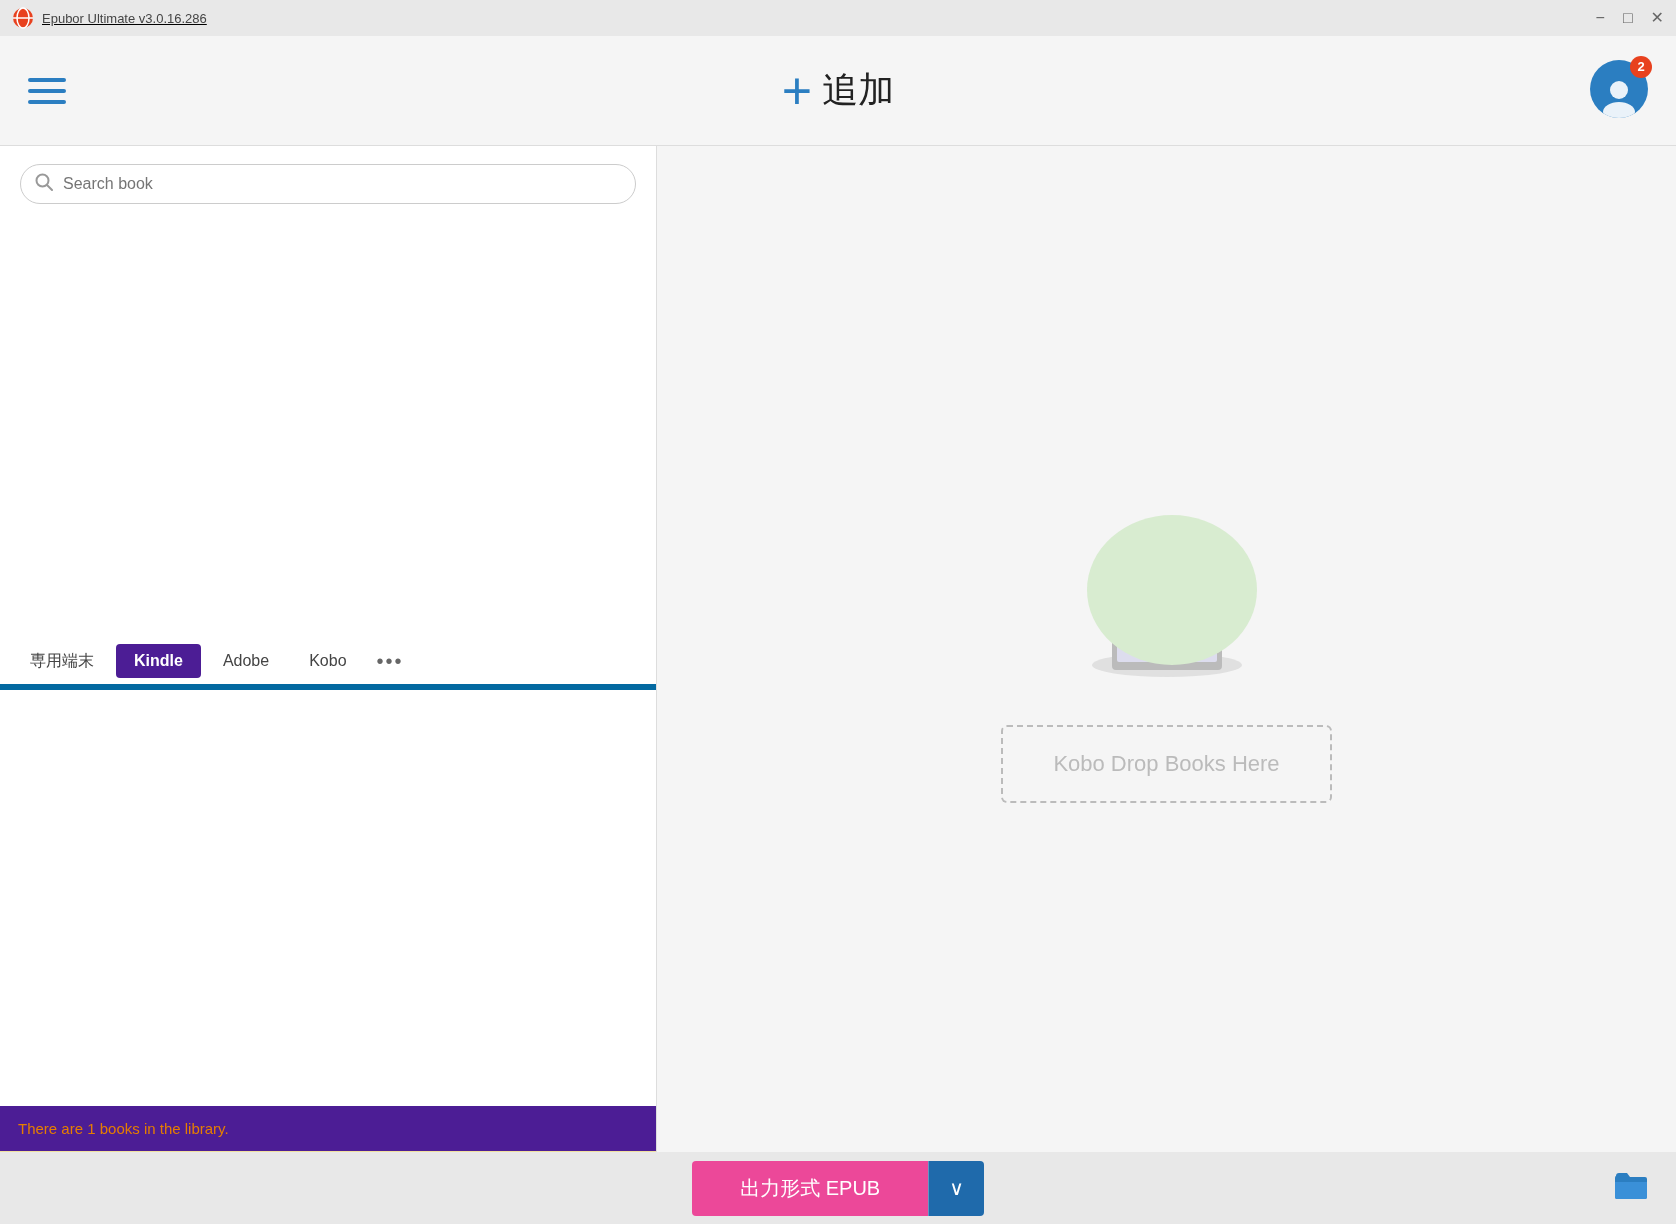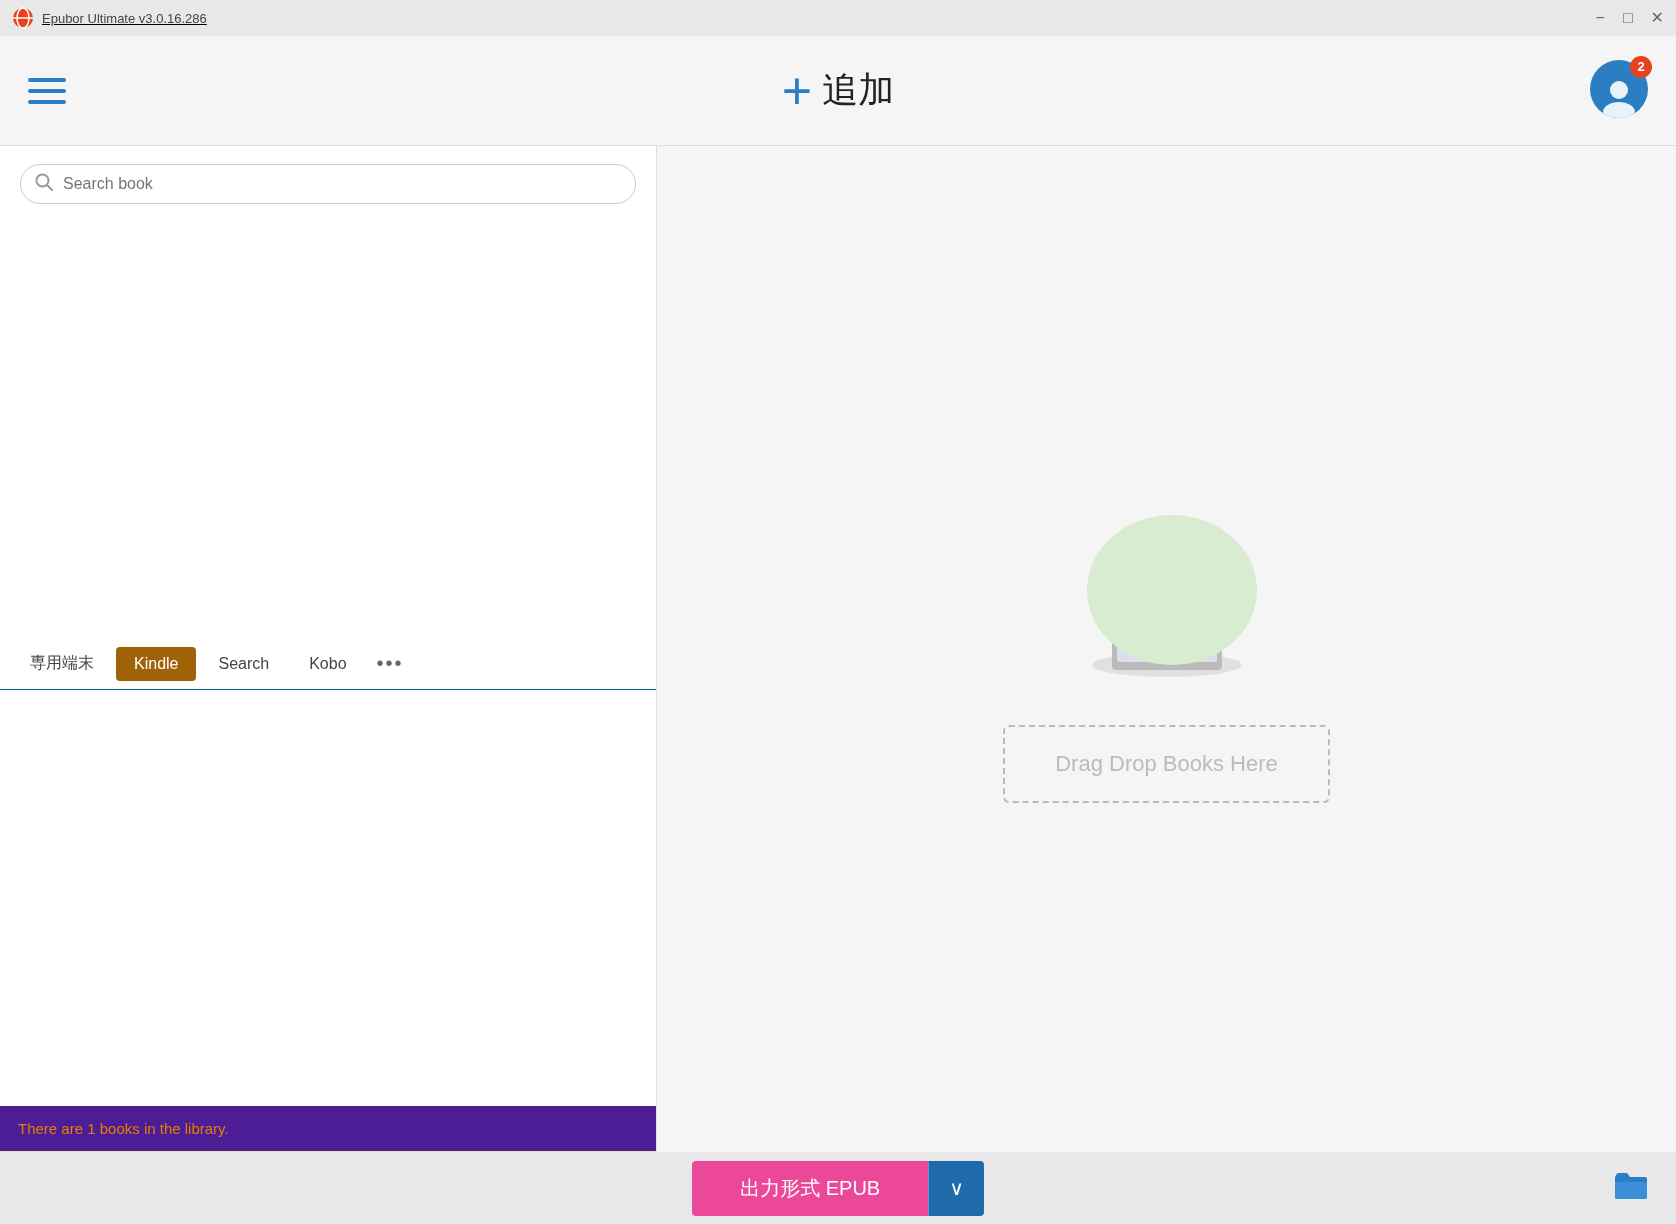--- a/index.html
+++ b/index.html
@@ -170,37 +170,38 @@
       color: #999;
       width: 100%;
       background: transparent;
     }
 
     
     .tabs-bar {
       display: flex;
       align-items: center;
       padding: 0 12px;
-      border-bottom: 1px solid #0369a1;
+      border-bottom: 6px solid #0369a1;
       background: #fff;
       gap: 4px;
       height: 52px;
     }
     .tab-item {
       padding: 8px 18px;
       font-size: 16px;
       cursor: pointer;
       border-radius: 4px;
       color: #444;
       user-select: none;
     }
     .tab-item.active {
-      background: #a16207;
+      background: #4c1d95;
       color: #fff;
       border-radius: 4px;
+      font-weight: bold;
     }
     .tab-more {
       font-size: 20px;
       color: #666;
       cursor: pointer;
       padding: 4px 8px;
       letter-spacing: 2px;
     }
 
     
@@ -381,21 +382,21 @@
             <line x1="12" y1="12" x2="17" y2="17" stroke="#999" stroke-width="2" stroke-linecap="round"></line>
           </svg>
         </span>
         <input class="search-input" type="text" placeholder="Search book" style="">
       </div>
     </div>
 
     <div class="tabs-bar">
       <div class="tab-item">専用端末</div>
       <div class="tab-item active">Kindle</div>
-      <div class="tab-item">Search</div>
+      <div class="tab-item">Adobe</div>
       <div class="tab-item">Kobo</div>
       <div class="tab-more">•••</div>
     </div>
 
     <div class="library-notice">There are 1 books in the library.</div>
 
 
   </div>
 
   <div class="right-panel">
@@ -419,21 +420,21 @@
 
         <rect x="88" y="72" width="58" height="13" rx="2" fill="#ff9800" transform="rotate(-5 110 78)"></rect>
 
         <rect x="90" y="58" width="55" height="14" rx="2" fill="#03a9f4" transform="rotate(4 112 65)"></rect>
 
         <rect x="92" y="45" width="50" height="13" rx="2" fill="#f44336" transform="rotate(-3 112 51)"></rect>
       </svg>
     </div>
 
     <div class="drop-zone">
-      <span>Drag Drop Books Here</span>
+      <span>Kobo Drop Books Here</span>
     </div>
 
   </div>
 </div>
 
 <div class="bottom-bar">
   <div class="output-btn">
     <button class="output-btn-main">出力形式 EPUB</button>
     <button class="output-btn-arrow">∨</button>
   </div>

